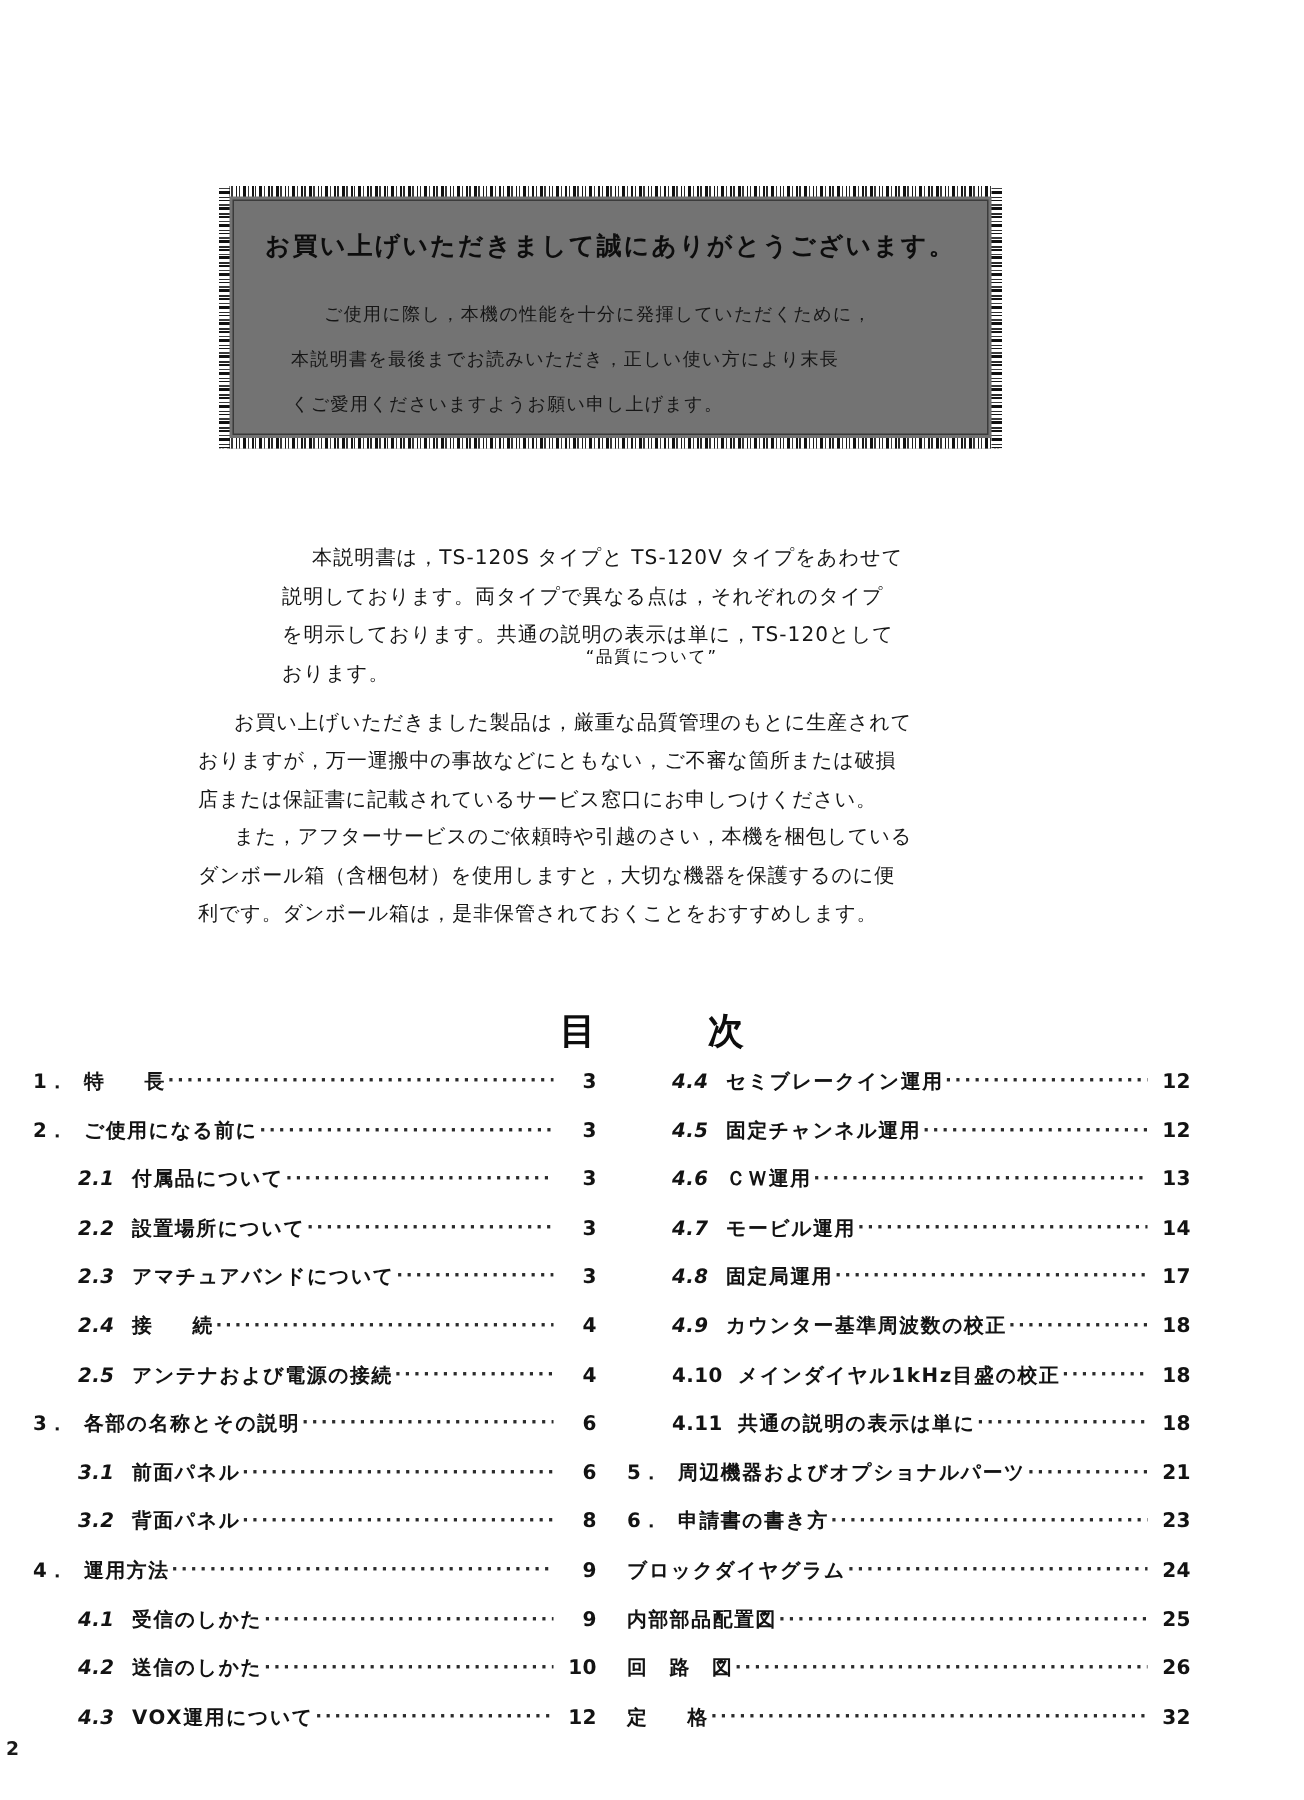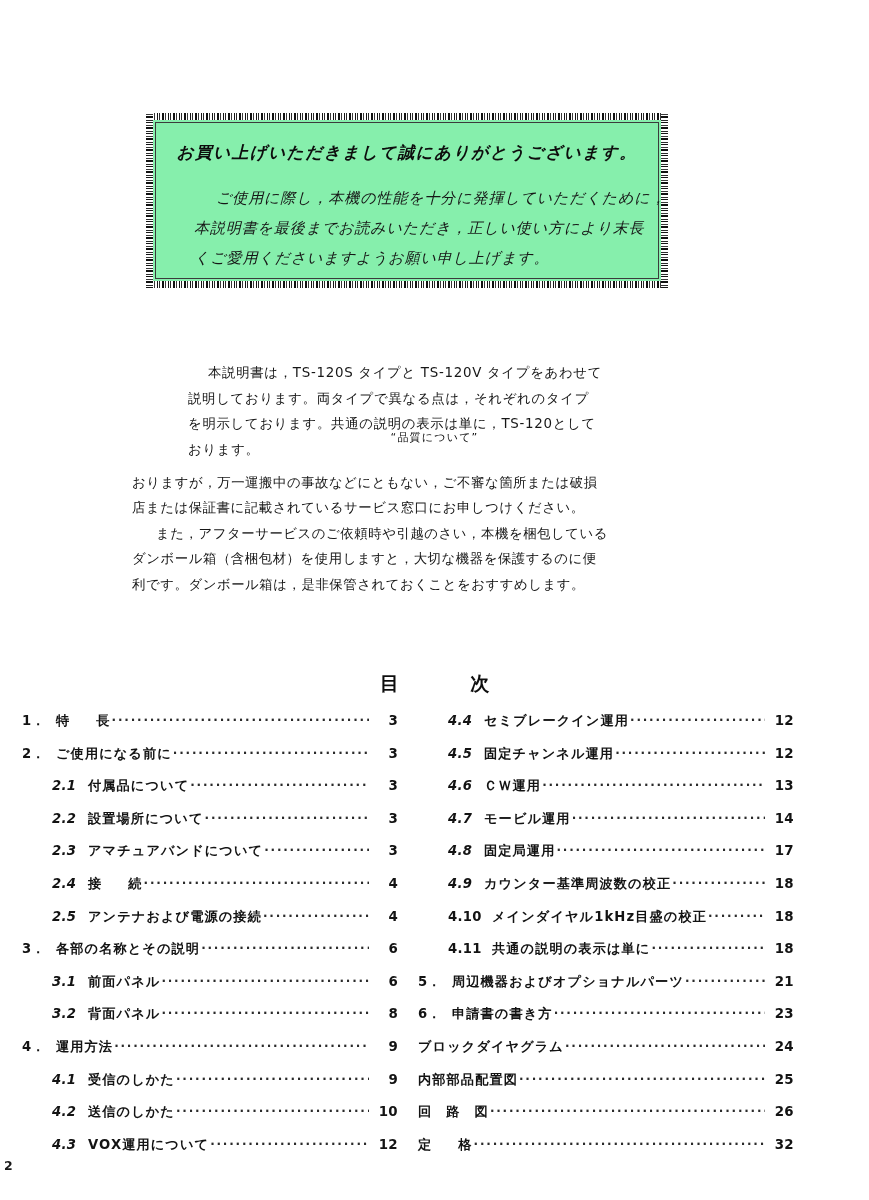--- a/index.html
+++ b/index.html
@@ -20,28 +20,27 @@
     position: absolute;
     inset: 0;
     width: 869px;
     height: 1200px;
   }
 
   
   .greeting-box {
     position: absolute;
     left: 146px;
-    top: 113px;
+    top: 124px;
     width: 522px;
     height: 175px;
     box-sizing: border-box;
     padding: 4px;
     
-    background-color: #86efac;
-    font-style: italic;
+    background-color: #737373;
   }
   .greeting-box .deco-edge {
     position: absolute;
     pointer-events: none;
   }
   .deco-top, .deco-bottom {
     left: 0; right: 0; height: 7px;
     background-image: repeating-linear-gradient(
       90deg,
       #141414 0px, #141414 1px,
@@ -90,21 +89,21 @@
 
   .greeting-heading {
     font-size: 16.5px;
     font-weight: bold;
     letter-spacing: 1.6px;
     color: #0d0d0d;
     white-space: nowrap;
   }
   .greeting-body {
     margin-top: 19px;
-    font-size: 15px;
+    font-size: 12px;
     line-height: 30px;
     letter-spacing: 0.9px;
     color: #161616;
     text-align: left;
     width: 426px;
   }
   .greeting-body .ln { display: block; white-space: nowrap; }
   .greeting-body .ln.indent { padding-left: 22px; }
 
   
@@ -148,21 +147,21 @@
   }
   .quality-body .ln { display: block; white-space: nowrap; }
   .quality-body .ln.indent { padding-left: 24px; }
 
   
   .toc-title {
     position: absolute;
     left: 0; right: 0;
     top: 671px;
     text-align: center;
-    font-size: 19px;
+    font-size: 24px;
     font-weight: bold;
     color: #0d0d0d;
   }
   .toc-title .gap { display: inline-block; width: 58px; }
 
   
   .toc-col {
     position: absolute;
     top: 712px;
   }
@@ -253,20 +252,21 @@
   <div class="intro-para">
     <span class="ln indent">本説明書は，TS-120S タイプと TS-120V タイプをあわせて</span>
     <span class="ln">説明しております。両タイプで異なる点は，それぞれのタイプ</span>
     <span class="ln">を明示しております。共通の説明の表示は単に，TS-120として</span>
     <span class="ln">おります。</span>
   </div>
 
   <div class="quality-heading">“品質について”</div>
 
   <div class="quality-body">
+    <span class="ln indent">お買い上げいただきました製品は，厳重な品質管理のもとに生産されて</span>
     <span class="ln">おりますが，万一運搬中の事故などにともない，ご不審な箇所または破損</span>
     <span class="ln">店または保証書に記載されているサービス窓口にお申しつけください。</span>
     <span class="ln indent">また，アフターサービスのご依頼時や引越のさい，本機を梱包している</span>
     <span class="ln">ダンボール箱（含梱包材）を使用しますと，大切な機器を保護するのに便</span>
     <span class="ln">利です。ダンボール箱は，是非保管されておくことをおすすめします。</span>
   </div>
 
   <div class="toc-title">
     <span>目</span>
     <span class="gap"></span>

